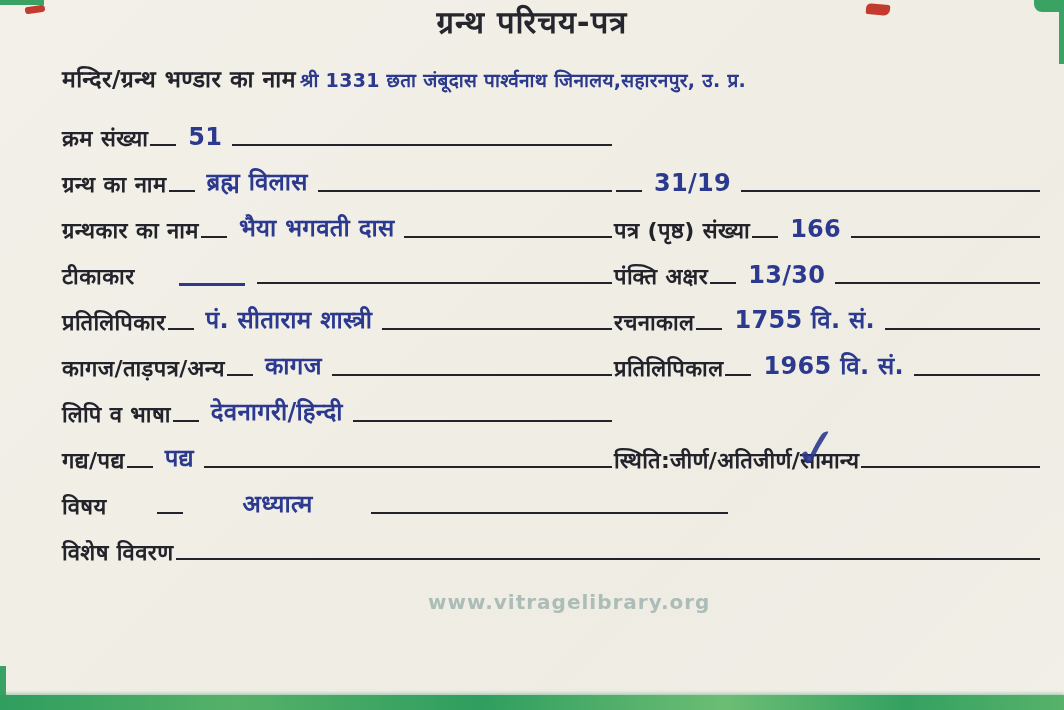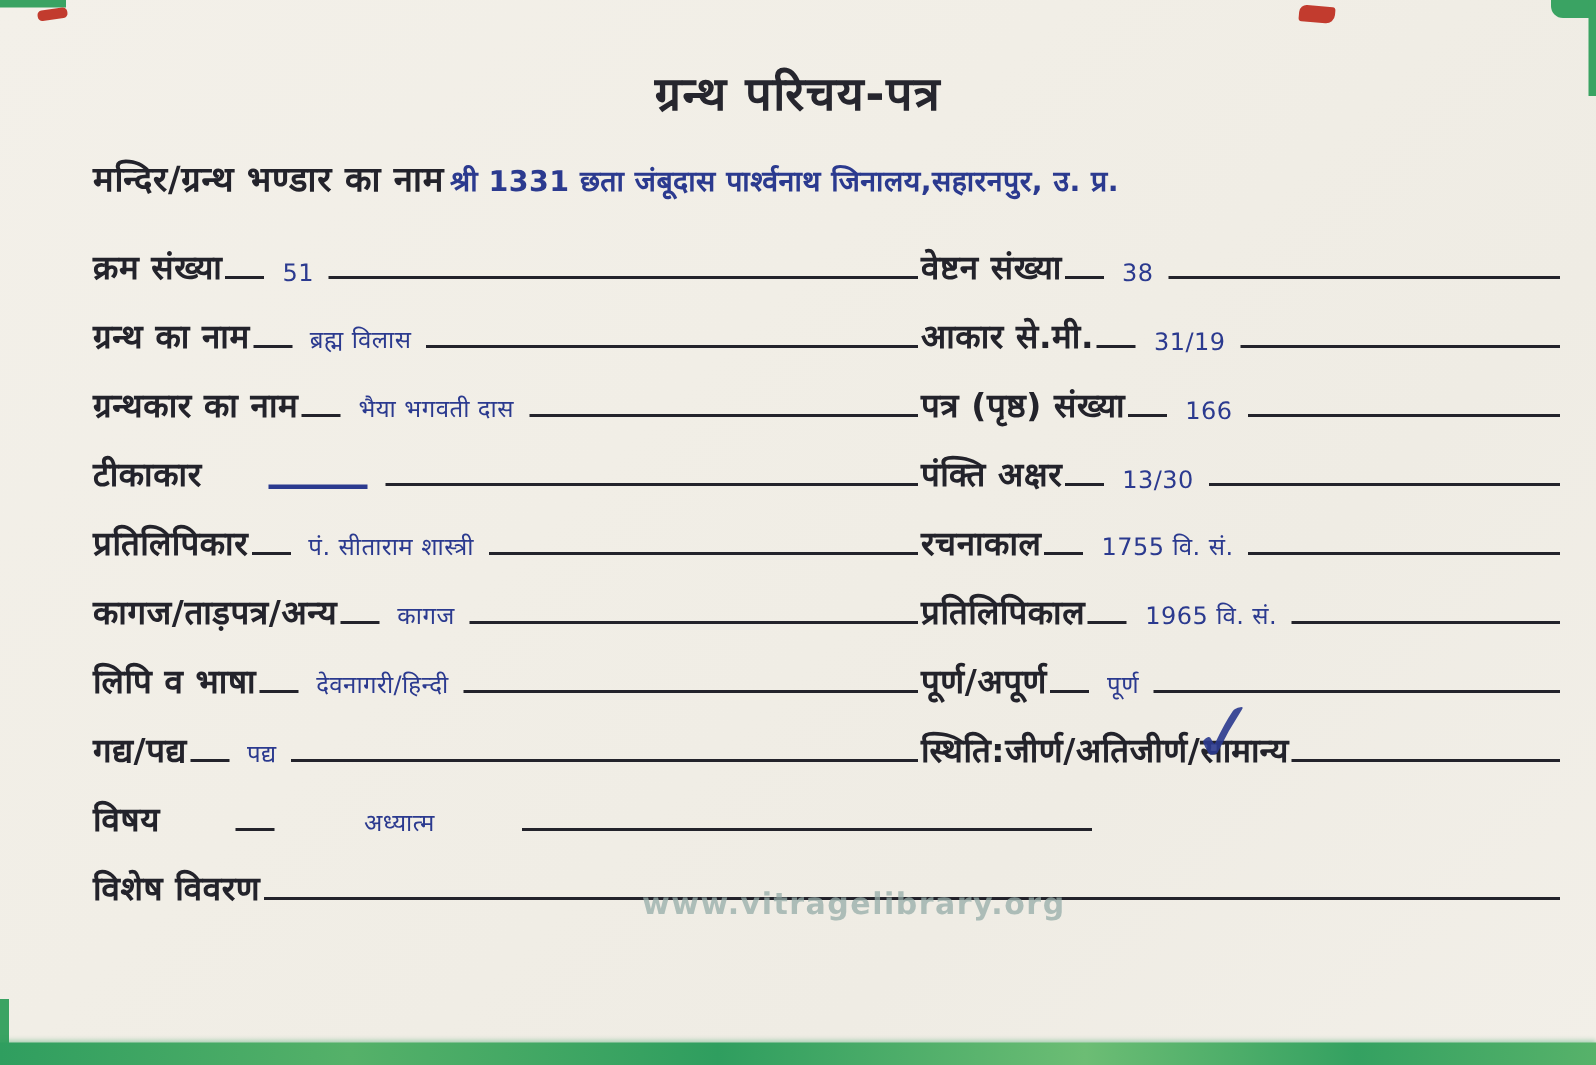--- a/index.html
+++ b/index.html
@@ -17,35 +17,35 @@
     background:linear-gradient(90deg,#2f9e5f,#55b169 22%,#2f9e5f 45%,#6cbd74 68%,#34a161 85%,#57b26a);
     box-shadow:0 -2px 3px rgba(47,158,95,.35);}
   .edge-right{position:absolute;right:0;top:0;width:5px;height:64px;background:#3aa363;}
   .edge-topleft{position:absolute;left:0;top:0;width:44px;height:5px;background:#3aa363;}
   .edge-topright{position:absolute;right:0;top:0;width:30px;height:12px;background:#3aa363;border-bottom-left-radius:8px;}
   .edge-bottomleft{position:absolute;left:0;bottom:10px;width:6px;height:34px;background:#3aa363;}
   .red-mark{position:absolute;background:#c23b2e;border-radius:3px;}
   .red-mark.left{left:25px;top:6px;width:20px;height:7px;transform:rotate(-8deg);}
   .red-mark.right{left:866px;top:4px;width:24px;height:11px;transform:rotate(5deg);border-radius:5px 2px 6px 2px;}
 
-  .title{margin-top:40px;text-align:center;font-size:31px;font-weight:700;
+  .title{text-align:center;font-size:31px;font-weight:700;
     color:#26262e;letter-spacing:1px;}
 
   .header-row{display:flex;align-items:baseline;padding:20px 20px 0 62px;white-space:nowrap;text-align:center;}
   .hlabel{font-size:23px;font-weight:700;color:#23232b;letter-spacing:.5px;}
   .hvalue{font-size:19px;font-weight:700;color:#2b3a8f;margin-left:4px;letter-spacing:.3px;}
 
   .rows{margin-top:14px;padding:0 22px 0 62px;}
   .row{height:46px;display:flex;align-items:flex-end;}
   .fleft{width:552px;display:flex;align-items:flex-end;}
   .fright{flex:1;display:flex;align-items:flex-end;}
   .row-single .fleft{width:668px;gap:48px;}
   .row-full .fleft{width:100%;}
   .flabel{font-size:22px;font-weight:600;color:#23232b;white-space:nowrap;letter-spacing:.4px;padding-bottom:2px;}
-  .fvalue{font-size:16px;font-weight:400;color:#2b3a8f;white-space:nowrap;margin:0 8px 3px 10px;letter-spacing:.3px;}
+  .fvalue{font-size:24px;font-weight:700;color:#2b3a8f;white-space:nowrap;margin:0 8px 3px 10px;letter-spacing:.3px;}
   .fline{flex:1 0 auto;min-width:12px;border-bottom:2.5px solid #23232b;margin:0 2px 8px 2px;}
   .sline{width:26px;border-bottom:2.5px solid #23232b;margin:0 2px 8px 2px;}
   .blue-dash{width:66px;border-bottom:3px solid #2b3a8f;margin:0 10px 6px 44px;}
   .checked-word{position:relative;font-size:22px;font-weight:600;color:#23232b;white-space:nowrap;padding-bottom:2px;}
   .checkmark{position:absolute;left:-6px;top:-22px;font-size:54px;line-height:1;color:#2b3a8f;
     font-weight:700;transform:rotate(-8deg) scaleX(1.05);opacity:.9;}
   .watermark{position:absolute;left:428px;top:590px;font-size:20px;letter-spacing:1px;
     color:rgba(150,172,168,.75);font-weight:600;}
 </style>
 </head>
@@ -69,37 +69,30 @@
 
   <div class="rows">
 
     <div class="row">
       <div class="fleft">
         <span class="flabel">क्रम संख्या</span>
         <span class="sline"></span>
         <span class="fvalue">51</span>
         <span class="fline"></span>
       </div>
-      <div class="fright">
-        <span class="flabel">वेष्टन संख्या</span>
-        <span class="sline"></span>
-        <span class="fvalue">38</span>
-        <span class="fline"></span>
-      </div>
     </div>
 
     <div class="row">
       <div class="fleft">
         <span class="flabel">ग्रन्थ का नाम</span>
         <span class="sline"></span>
         <span class="fvalue">ब्रह्म विलास</span>
         <span class="fline"></span>
       </div>
       <div class="fright">
-        <span class="flabel">आकार से.मी.</span>
         <span class="sline"></span>
         <span class="fvalue">31/19</span>
         <span class="fline"></span>
       </div>
     </div>
 
     <div class="row">
       <div class="fleft">
         <span class="flabel">ग्रन्थकार का नाम</span>
         <span class="sline"></span>
@@ -156,26 +149,20 @@
         <span class="fvalue">1965 वि. सं.</span>
         <span class="fline"></span>
       </div>
     </div>
 
     <div class="row">
       <div class="fleft">
         <span class="flabel">लिपि व भाषा</span>
         <span class="sline"></span>
         <span class="fvalue">देवनागरी/हिन्दी</span>
-        <span class="fline"></span>
-      </div>
-      <div class="fright">
-        <span class="flabel">पूर्ण/अपूर्ण</span>
-        <span class="sline"></span>
-        <span class="fvalue">पूर्ण</span>
         <span class="fline"></span>
       </div>
     </div>
 
     <div class="row">
       <div class="fleft">
         <span class="flabel">गद्य/पद्य</span>
         <span class="sline"></span>
         <span class="fvalue">पद्य</span>
         <span class="fline"></span>

